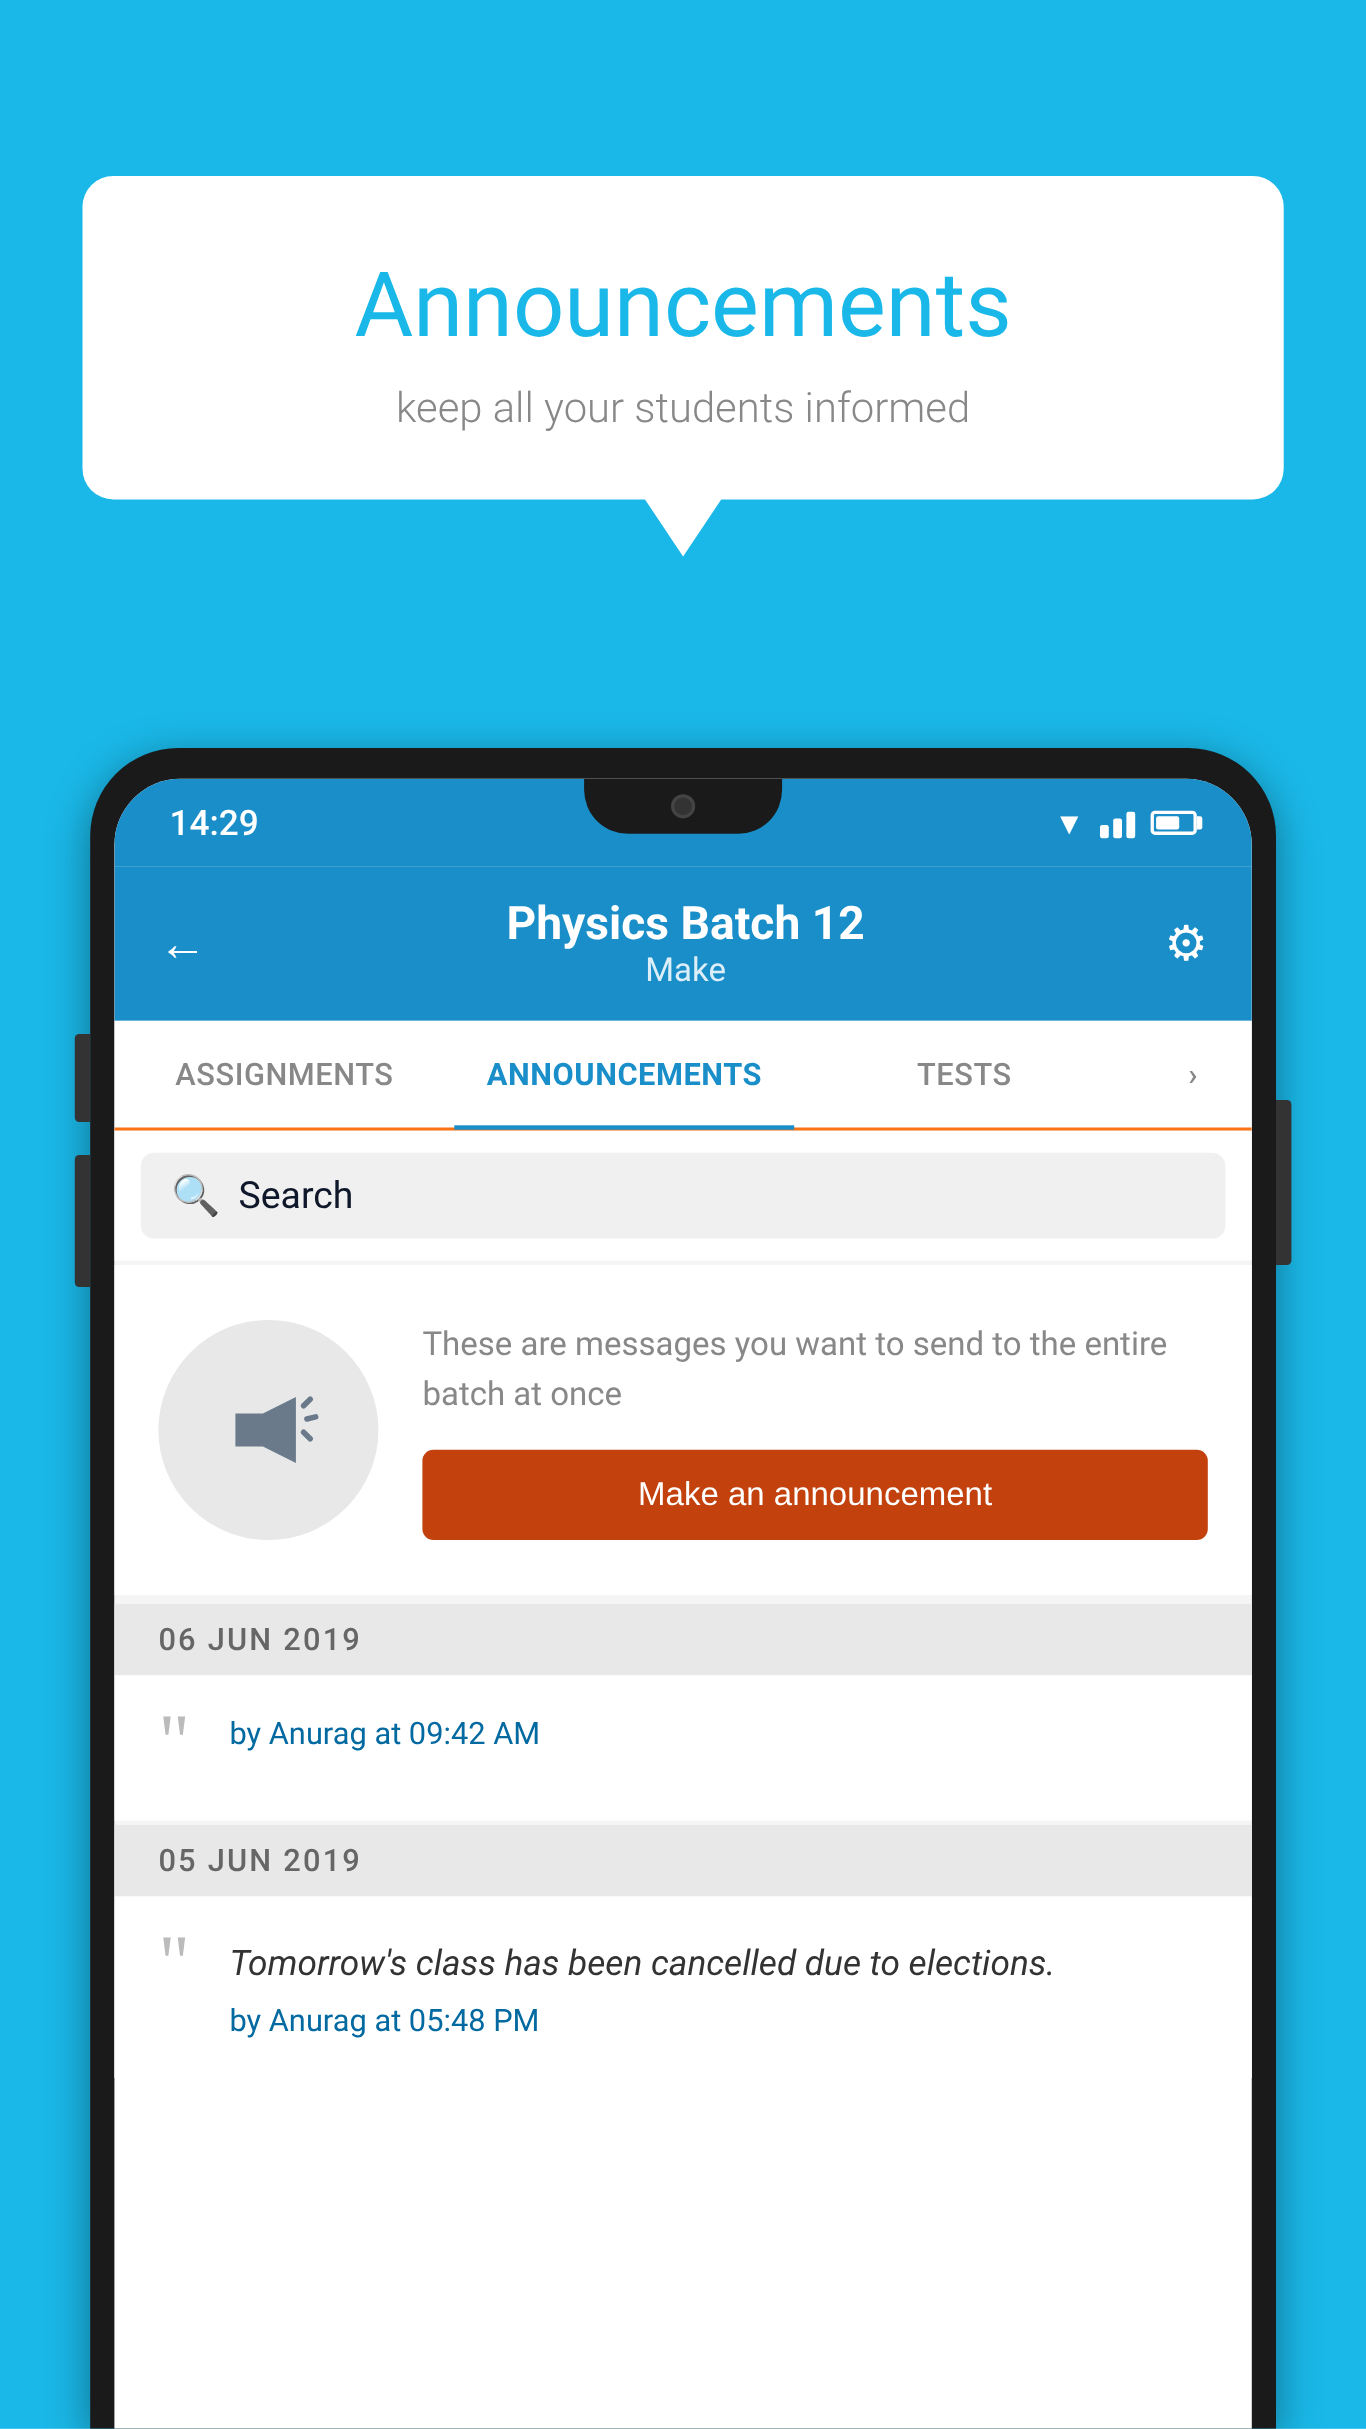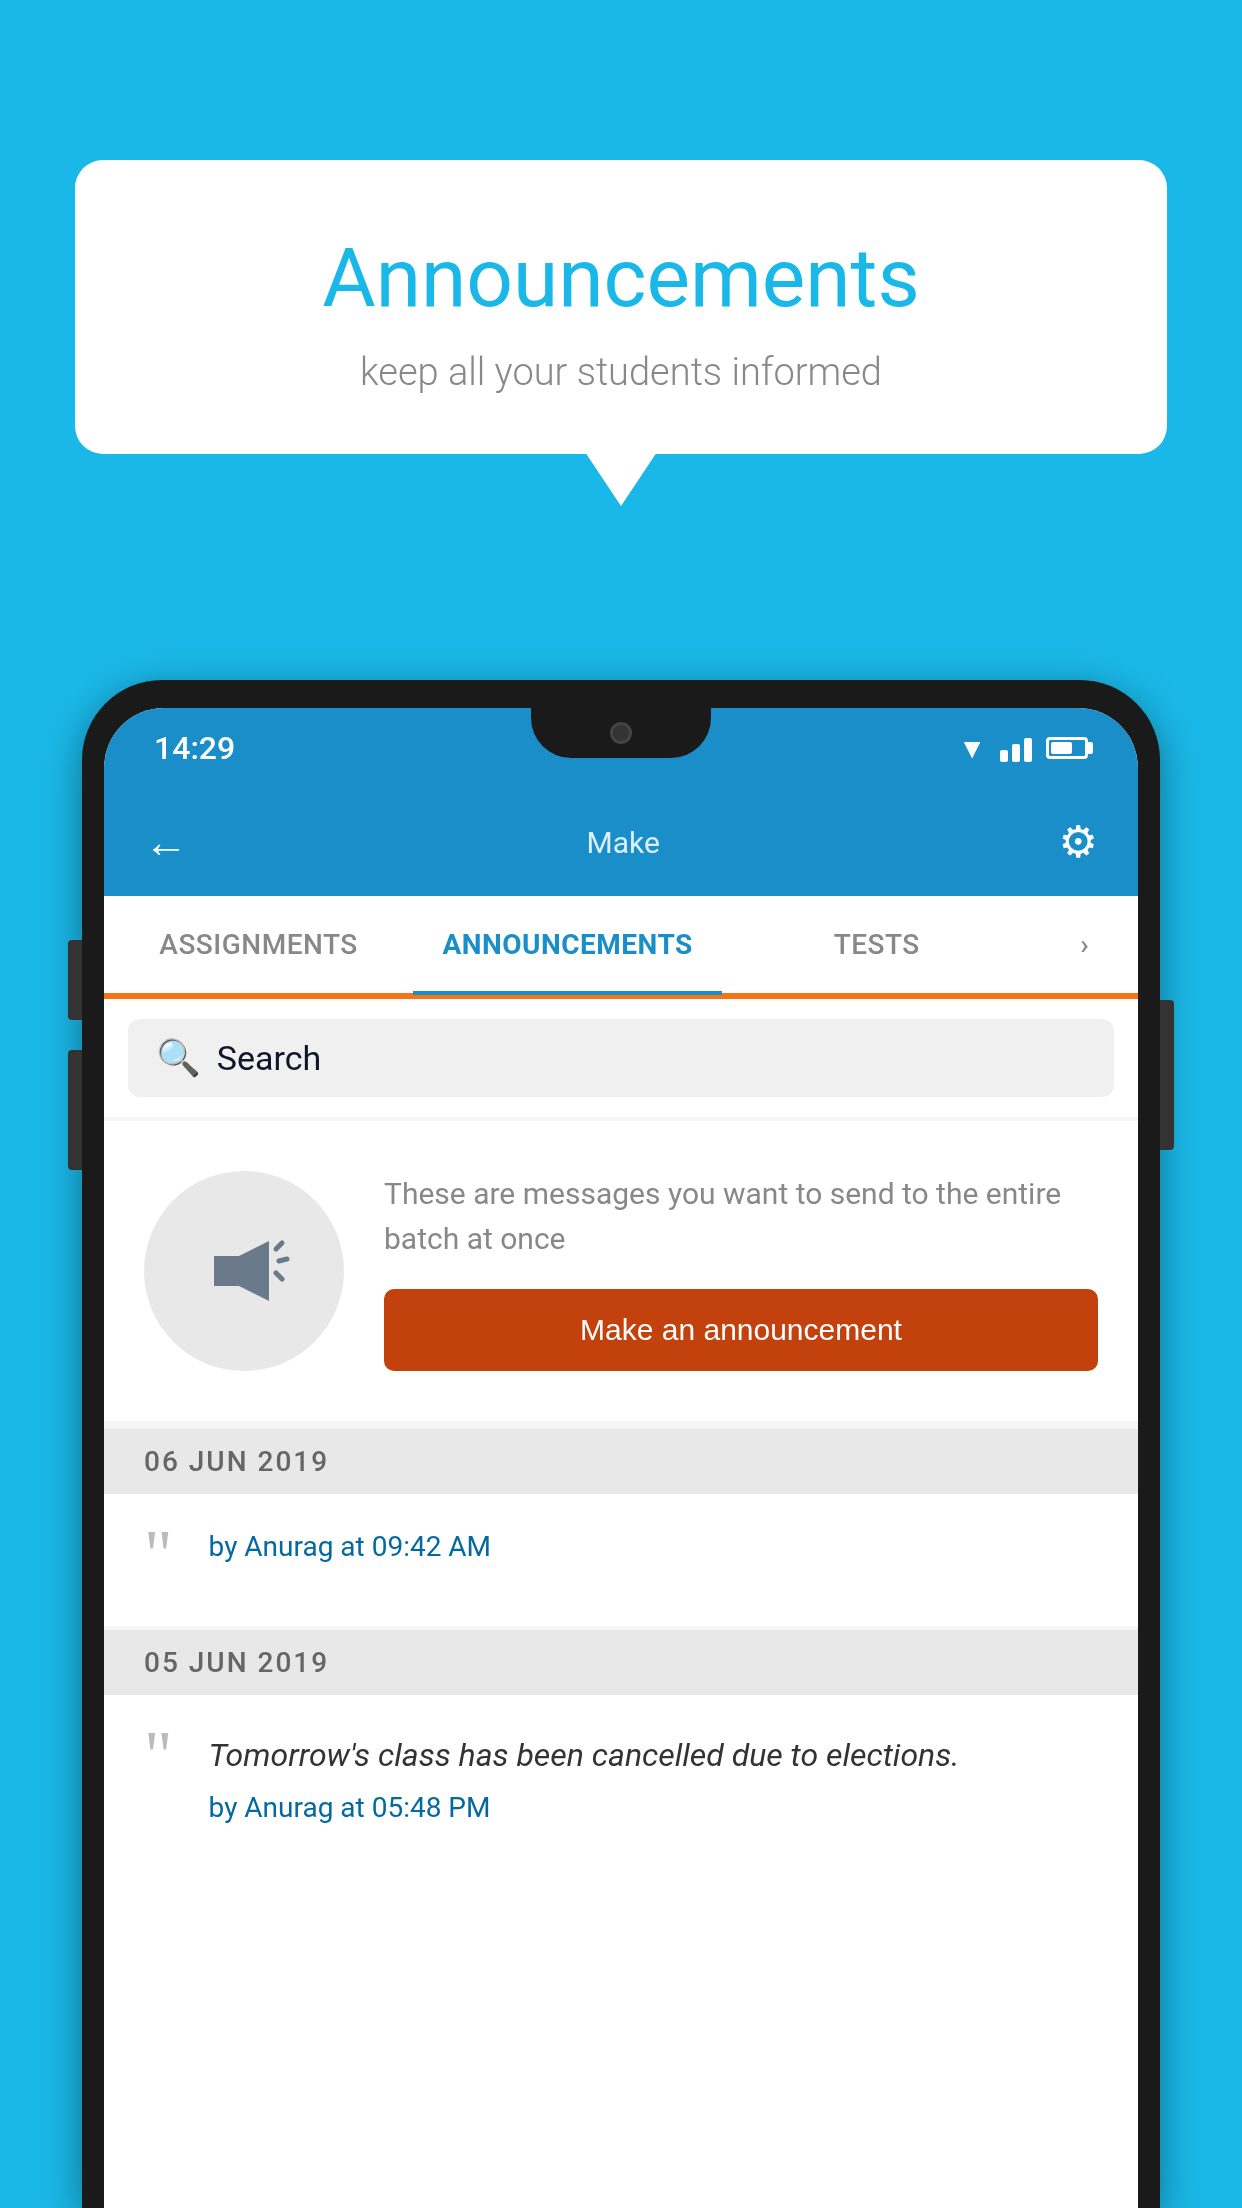--- a/index.html
+++ b/index.html
@@ -216,21 +216,21 @@
     .gear-icon {
       color: white;
       font-size: 44px;
       cursor: pointer;
     }
 
     
     .tabs-bar {
       background: white;
       display: flex;
-      border-bottom: 6px solid #f97316;
+      border-bottom: 3px solid #f97316;
     }
 
     .tab {
       flex: 1;
       padding: 32px 10px;
       text-align: center;
       font-size: 28px;
       font-weight: 500;
       color: #888;
       cursor: pointer;
@@ -459,20 +459,21 @@
         </div>
         <div class="battery-icon">
           <div class="battery-fill"></div>
         </div>
       </div>
     </div>
 
     <div class="app-header">
       <div class="back-arrow">←</div>
       <div class="header-title-area">
+        <div class="header-title">Physics Batch 12</div>
         <div class="header-subtitle">Make</div>
       </div>
       <div class="gear-icon">⚙</div>
     </div>
 
     <div class="tabs-bar">
       <div class="tab">ASSIGNMENTS</div>
       <div class="tab active">ANNOUNCEMENTS</div>
       <div class="tab">TESTS</div>
       <div class="tab" style="flex:0.3;">›</div>

